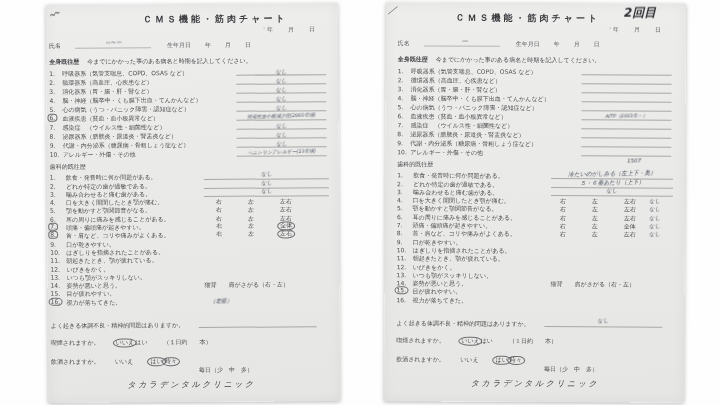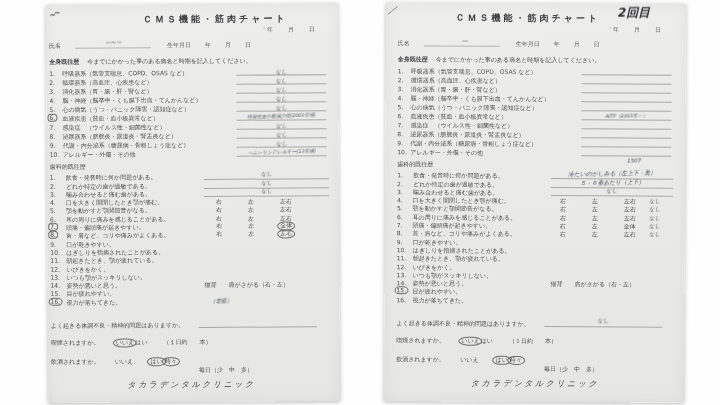--- a/index.html
+++ b/index.html
@@ -61,21 +61,21 @@
     color:#444c58;font-size:5.5px;font-style:italic;
     transform:rotate(-1.5deg);display:inline-block;filter:blur(.2px);
     white-space:nowrap;
   }
   .circled{
     border:1px solid #6e6e72;border-radius:55% / 65%;padding:0 2px 1px 2px;margin:-1px -2px;
     display:inline-block;
   }
   .circled-no{border:1px solid #6e6e72;border-radius:55%/70%;padding:0 1px;display:inline-block;margin-left:-2px;}
   .visit-note{
-    position:absolute;top:3px;right:36px;font-size:12px;color:#2e2e33;
+    position:absolute;top:3px;right:30px;font-size:12px;color:#2e2e33;
     font-weight:bold;transform:rotate(-1deg);z-index:3;filter:blur(.15px);font-style:italic;
   }
   .corner-mark{position:absolute;top:4px;left:4px;color:#8a8a88;font-size:10px;z-index:3;transform:rotate(-25deg);}
   .paper-right .corner-mark{transform:rotate(8deg);font-size:11px;top:2px;left:2px;color:#77777a;}
   .dent-note{position:absolute;right:34px;top:-4px;}
   .ans-over{position:absolute;left:0;right:0;bottom:0;text-align:center;}
 </style>
 </head>
 <body>
 

